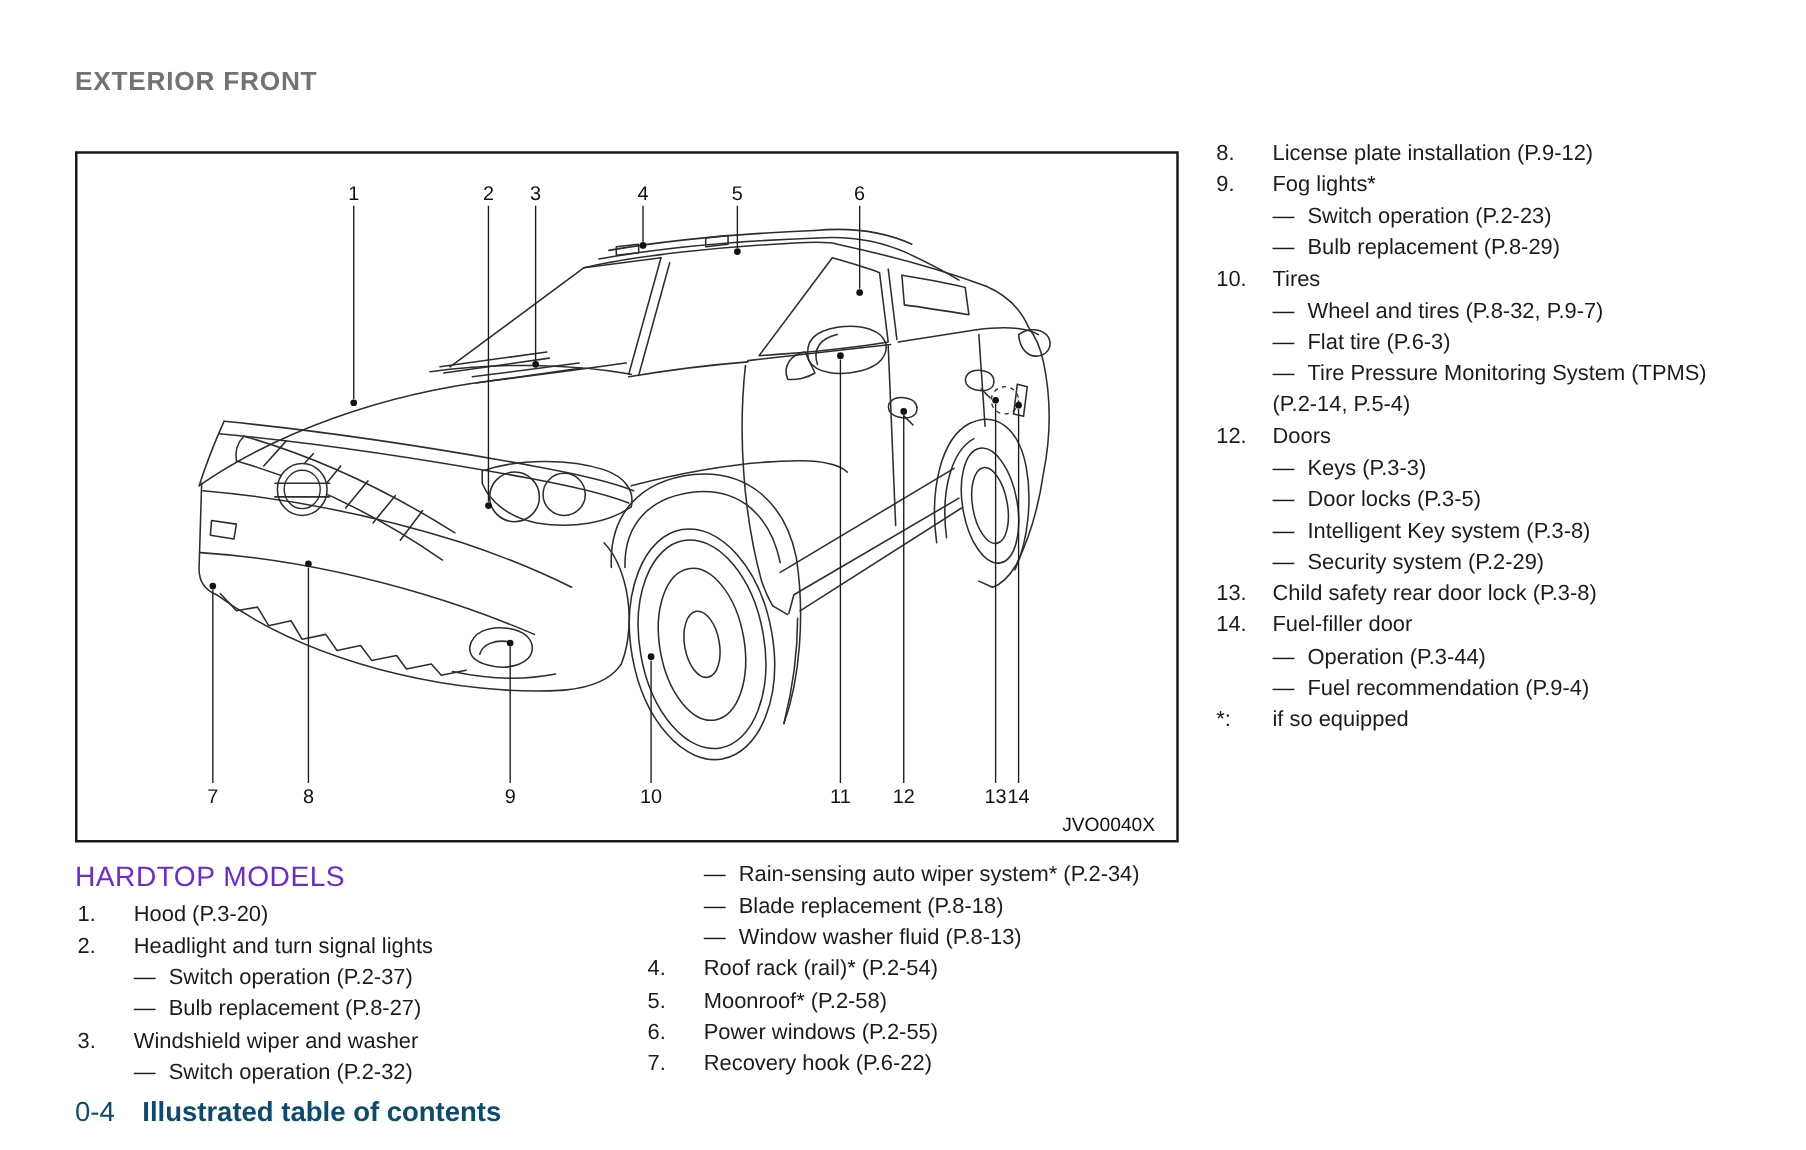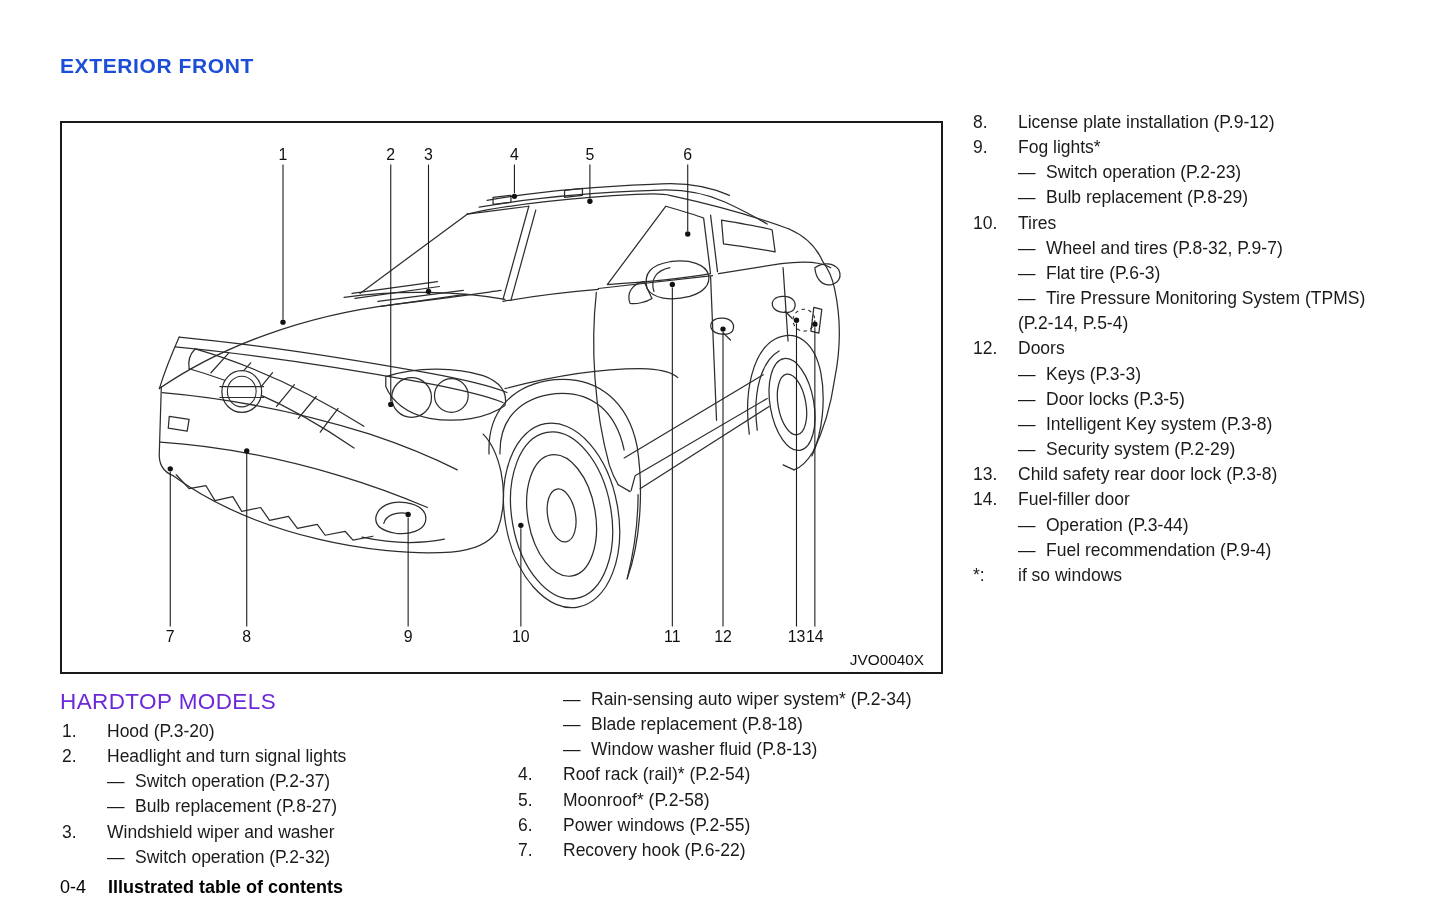--- a/index.html
+++ b/index.html
@@ -1,30 +1,30 @@
 <!DOCTYPE html>
 <html><head>
 <meta charset="utf-8">
 <style>
   html,body{margin:0;padding:0;background:#ffffff;}
   body{width:1445px;height:920px;position:relative;overflow:hidden;
        font-family:"Liberation Sans","DejaVu Sans",sans-serif;color:#1b1b1b;}
   .abs{position:absolute;}
-  #page-title{left:60px;top:54px;font-size:21px;font-weight:700;letter-spacing:.6px;color:#1d4ed8;}
+  #page-title{left:60px;top:54px;font-size:21px;font-weight:700;letter-spacing:.6px;color:#737373;}
   #diagram-box{left:60px;top:121px;width:883px;height:553px;border:2px solid #1a1a1a;box-sizing:border-box;background:#fff;}
   #diagram-box svg{position:absolute;left:0;top:0;width:100%;height:100%;}
   .list{font-size:17.5px;line-height:25.15px;color:#1b1b1b;}
   .row{display:flex;white-space:nowrap;}
   .row .num{flex:0 0 45px;width:45px;}
   .row .dash{flex:0 0 28px;width:28px;}
   #right-list{left:973px;top:110px;width:470px;}
   #hardtop-heading{left:60px;top:689px;font-size:22.5px;font-weight:400;letter-spacing:.4px;color:#6d28d9;}
   #left-list{left:62px;top:719px;width:440px;}
   #mid-list{left:518px;top:687px;width:440px;}
-  #footer{left:60px;top:877px;font-size:18px;color:#000000;}
+  #footer{left:60px;top:877px;font-size:22px;color:#0c4a6e;}
   #footer .pgnum{font-weight:400;}
   #footer .ftitle{font-weight:700;margin-left:22px;}
   .car-line{fill:none;stroke:#2d2d2d;stroke-width:1.25;stroke-linecap:round;stroke-linejoin:round;}
   .callout-line{fill:none;stroke:#1c1c1c;stroke-width:1.1;}
   .callout-dot{fill:#111;stroke:none;}
   .callout-num{font-family:"Liberation Sans","DejaVu Sans",sans-serif;font-size:16px;fill:#111;text-anchor:middle;}
   .fig-code{font-family:"Liberation Sans","DejaVu Sans",sans-serif;font-size:15.5px;fill:#111;text-anchor:end;}
 </style>
 </head>
 <body>
@@ -299,21 +299,21 @@
       <span class="dash">—</span>
       <span class="txt">Operation (P.3-44)</span>
     </div>
     <div class="row sub">
       <span class="num"></span>
       <span class="dash">—</span>
       <span class="txt">Fuel recommendation (P.9-4)</span>
     </div>
     <div class="row main">
       <span class="num">*:</span>
-      <span class="txt">if so windows</span>
+      <span class="txt">if so equipped</span>
     </div>
   </div>
 
 <div class="abs" id="hardtop-heading">HARDTOP MODELS</div>
 <div class="abs list" id="left-list">
     <div class="row main">
       <span class="num">1.</span>
       <span class="txt">Hood (P.3-20)</span>
     </div>
     <div class="row main">

